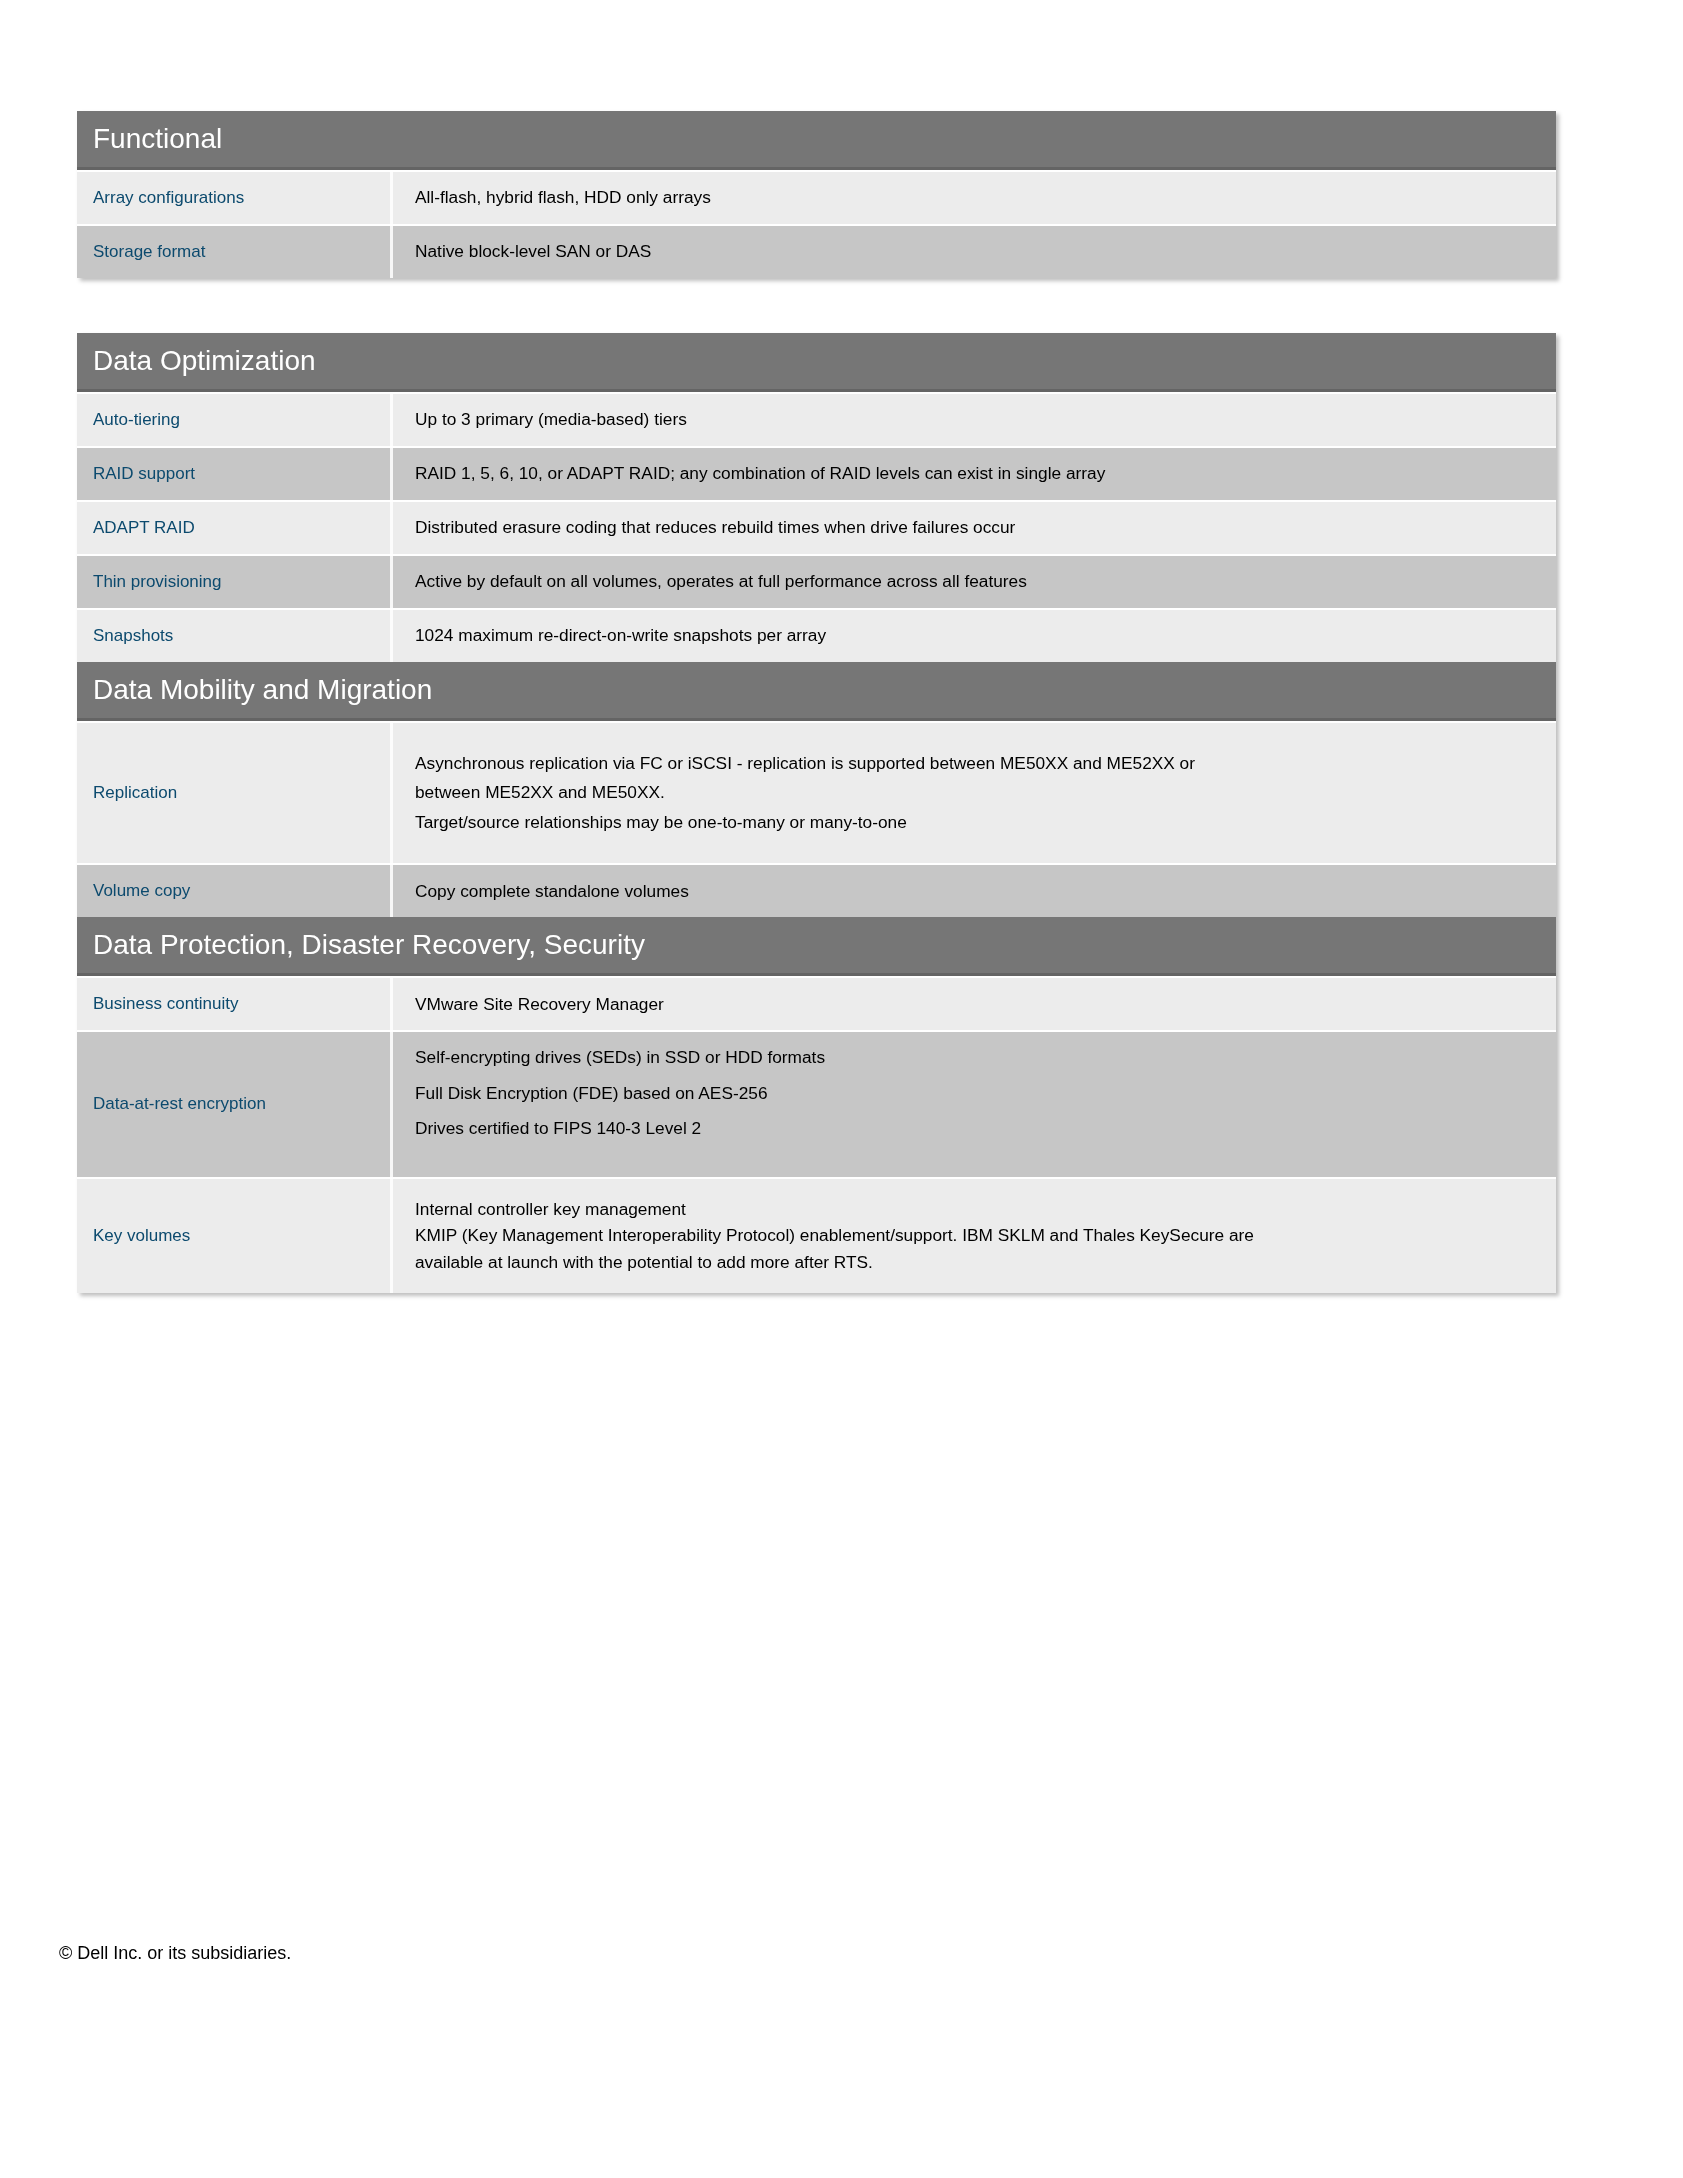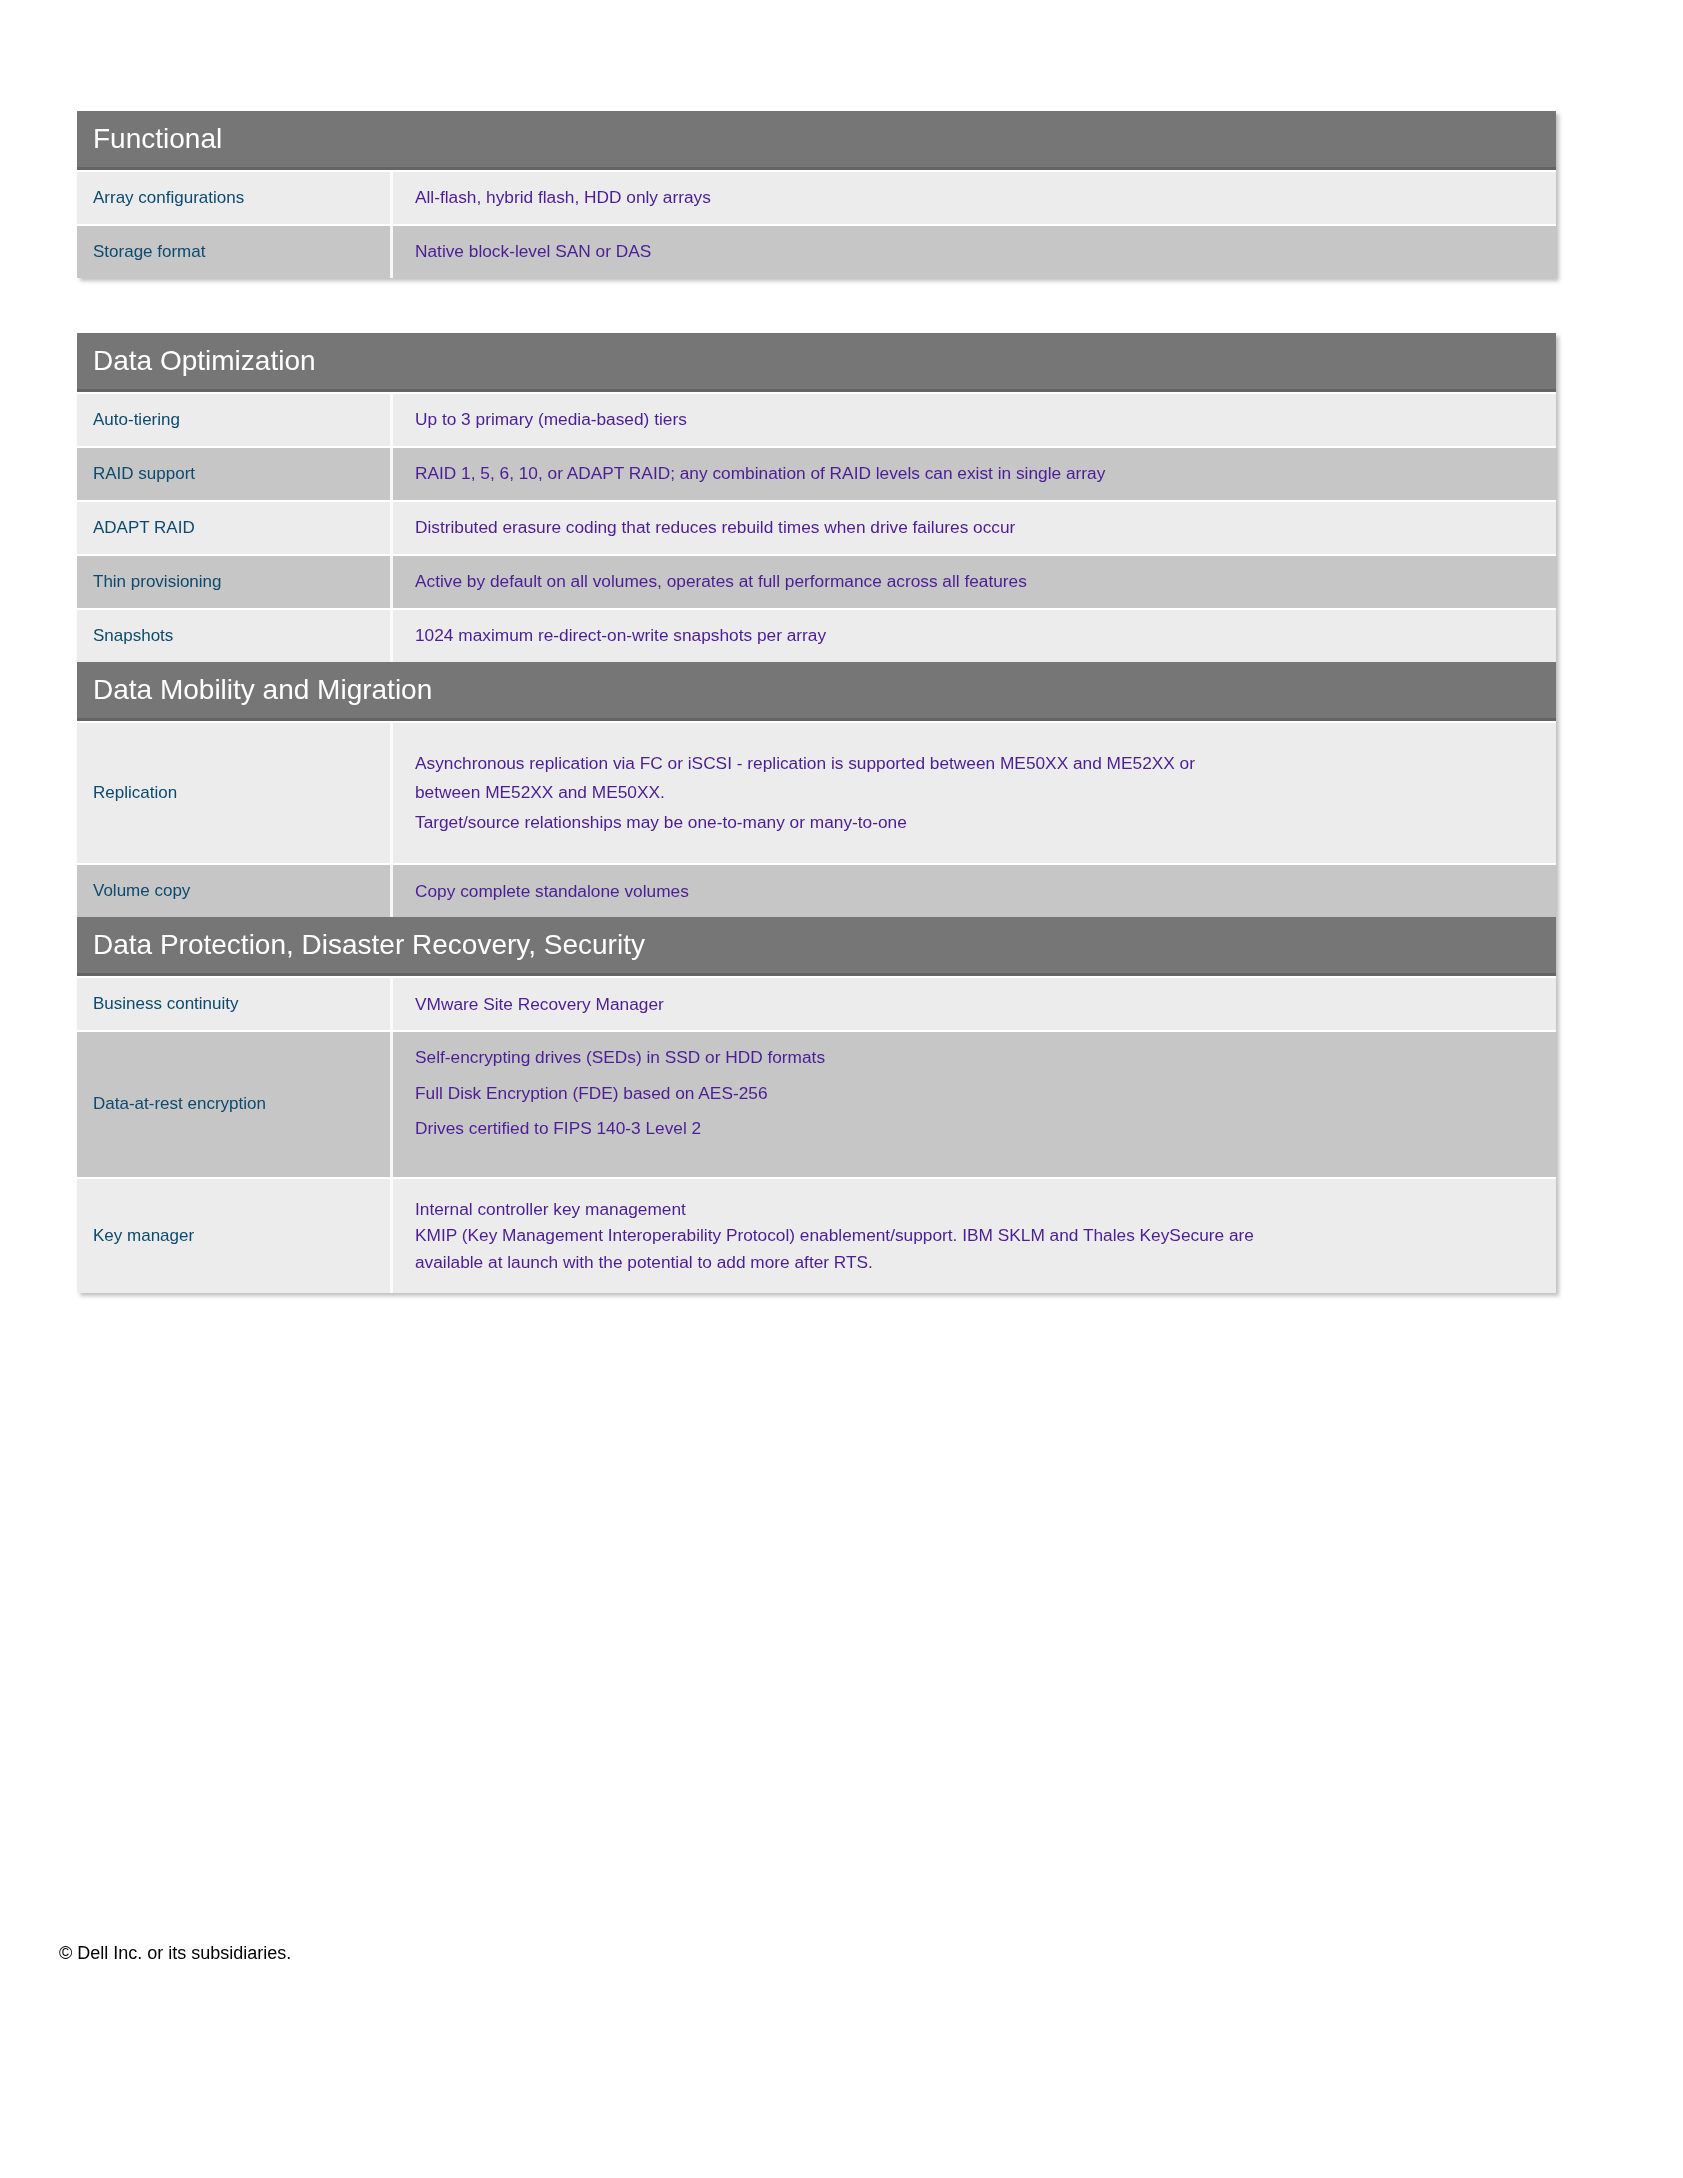--- a/index.html
+++ b/index.html
@@ -41,21 +41,21 @@
     padding-left:16px;
     font-size:17px;
     color:#0c4a6e;
     box-sizing:border-box;
   }
   .cell-value{
     flex:1 1 auto;
     display:flex;align-items:center;
     padding:8px 30px 8px 22px;
     font-size:17.3px;
-    color:#4c1d95;
+    color:#000000;
     white-space:pre-line;
     line-height:1.45;
     box-sizing:border-box;
   }
   .row-tall-md .cell-value{line-height:1.7;padding-top:26px;padding-bottom:26px;border-radius:29px;}
   .row-tall-lg .cell-value{line-height:2.05;padding-bottom:30px;}
   .row-tall-sm .cell-value{line-height:1.55;padding-top:17px;padding-bottom:17px;}
   .footer{
     position:absolute;left:59px;top:1943px;
     font-size:18px;color:#000000;
@@ -126,21 +126,21 @@
       <div class="cell-label">Business continuity</div>
       <div class="cell-value">VMware Site Recovery Manager</div>
     </div>
     <div class="row dark row-tall-lg">
       <div class="cell-label">Data-at-rest encryption</div>
       <div class="cell-value">Self-encrypting drives (SEDs) in SSD or HDD formats
 Full Disk Encryption (FDE) based on AES-256
 Drives certified to FIPS 140-3 Level 2</div>
     </div>
     <div class="row light row-tall-sm">
-      <div class="cell-label">Key manager</div>
+      <div class="cell-label">Key volumes</div>
       <div class="cell-value">Internal controller key management
 KMIP (Key Management Interoperability Protocol) enablement/support. IBM SKLM and Thales KeySecure are
 available at launch with the potential to add more after RTS.</div>
     </div>
   </div>
 
 </div>
 
 <div class="footer">© Dell Inc. or its subsidiaries.</div>
 

